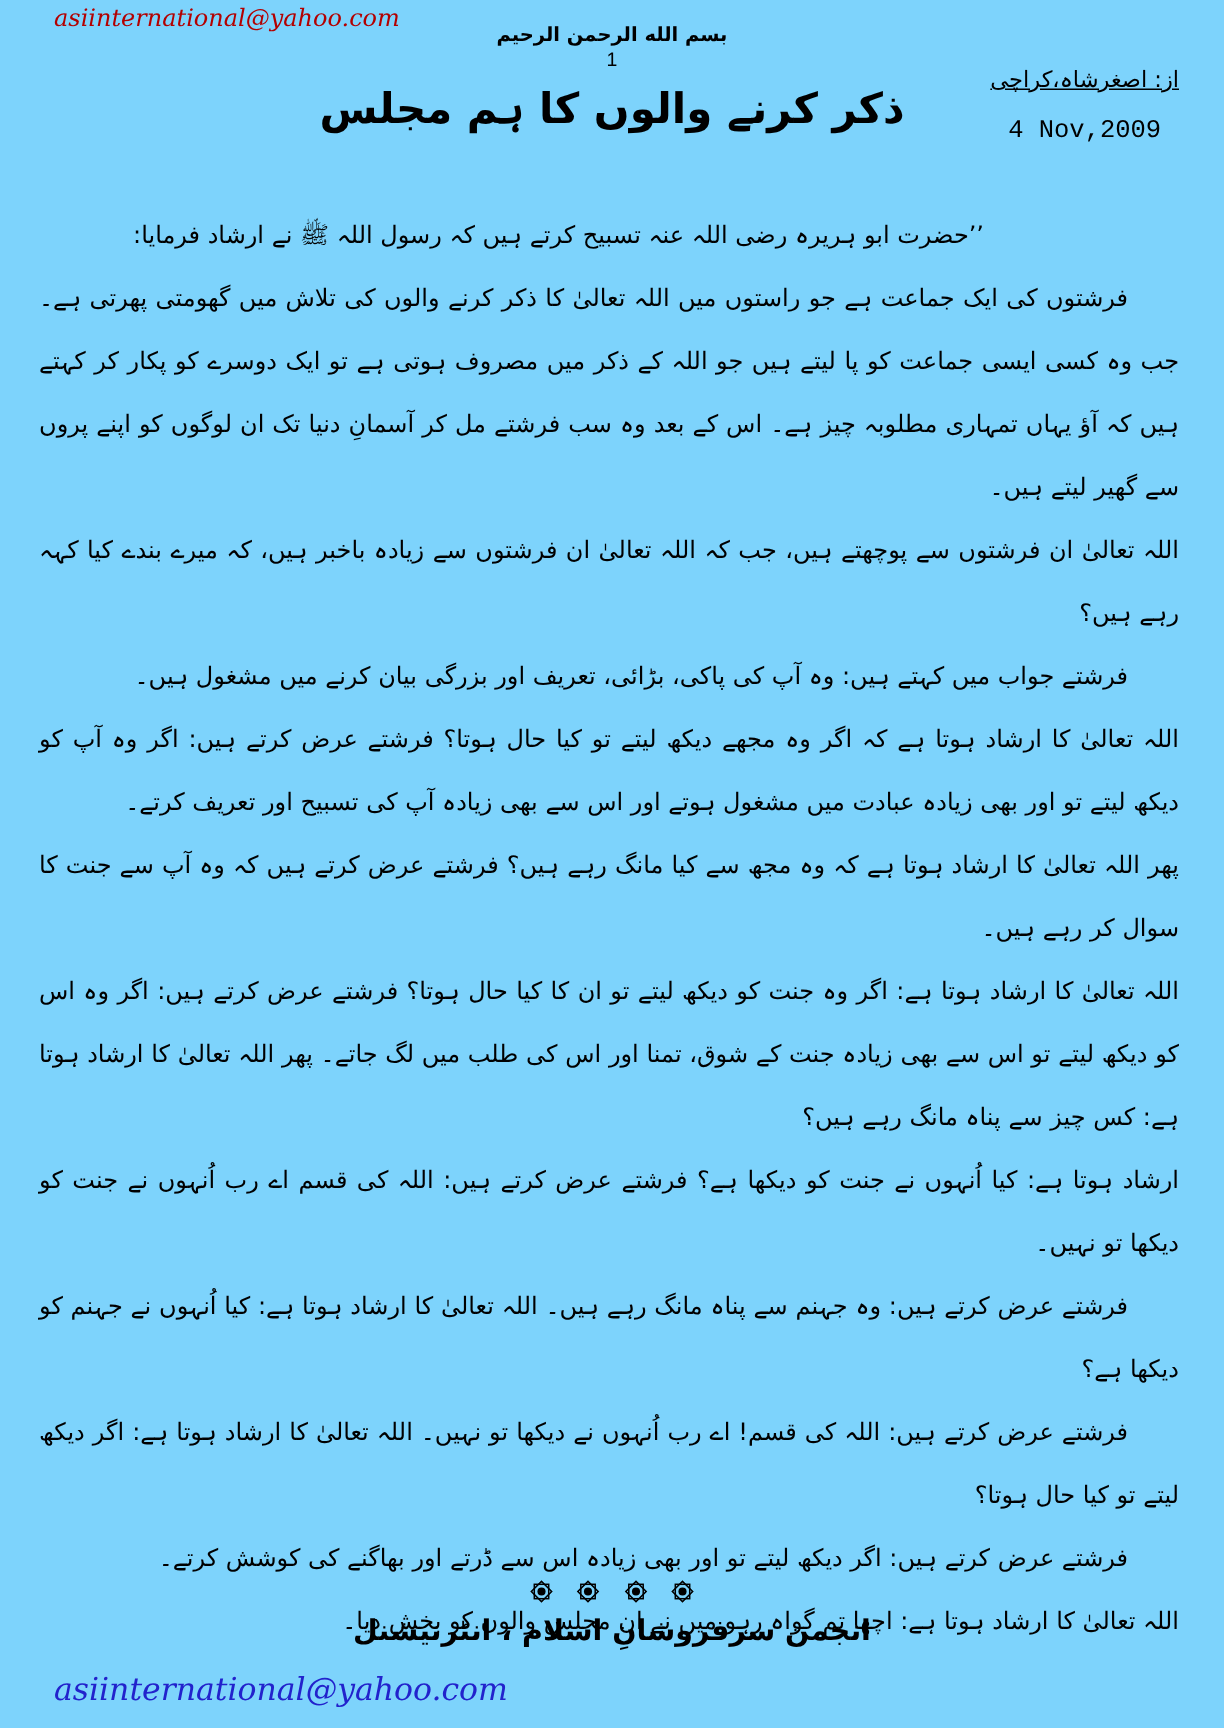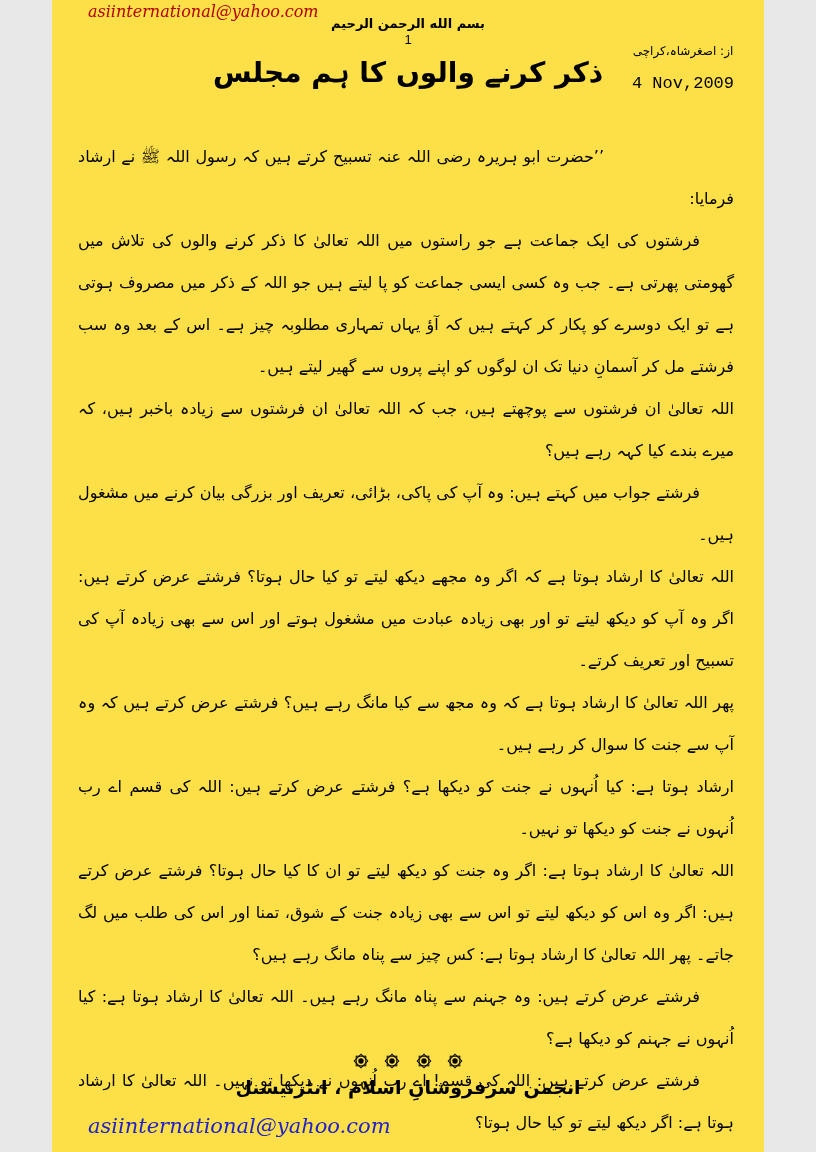--- a/index.html
+++ b/index.html
@@ -1,20 +1,20 @@
 <!DOCTYPE html>
 <html lang="ur"><head>
 <meta charset="utf-8">
 <style>
   html,body{margin:0;padding:0;background:#e8e8e8;}
   .page{
     position:relative;
-    width:712px;height:1152px;
+    width:816px;height:1152px;
     margin:0 auto;
-    background:#fde047;
+    background:#7dd3fc;
     overflow:hidden;
     font-family:"DejaVu Sans",sans-serif;
     color:#000;
   }
   
   .header{position:relative;height:128px;}
   .email-top{
     position:absolute;left:36px;top:2px;
     font-family:"DejaVu Serif",serif;font-style:italic;
     font-size:16px;color:#b30000;
@@ -22,21 +22,21 @@
   .bismillah-block{
     position:absolute;left:0;right:0;top:16px;
     text-align:center;
   }
   .bismillah{font-size:13px;font-weight:bold;direction:rtl;}
   .page-number{font-size:13px;font-family:"Liberation Sans",sans-serif;margin-top:1px;}
   .byline-block{
     position:absolute;right:30px;top:44px;
     text-align:center;
   }
-  .byline{font-size:12px;direction:rtl;}
+  .byline{font-size:15px;direction:rtl;text-decoration:underline;}
   .doc-date{font-size:17px;font-family:Liberation Mono, monospace;margin-top:16px;}
   .doc-title{
     position:absolute;left:0;right:0;top:56px;
     text-align:center;direction:rtl;
     font-size:28px;font-weight:bold;
     letter-spacing:1px;
   }
   
   .body-text{
     direction:rtl;
@@ -85,22 +85,22 @@
     <div class="doc-title">ذکر کرنے والوں کا ہم مجلس</div>
   </div>
 
   <div class="body-text">
     <p class="indent-lg">’’حضرت ابو ہریرہ رضی اللہ عنہ تسبیح کرتے ہیں کہ رسول اللہ ﷺ نے ارشاد فرمایا:</p>
     <p class="indent">فرشتوں کی ایک جماعت ہے جو راستوں میں اللہ تعالیٰ کا ذکر کرنے والوں کی تلاش میں گھومتی پھرتی ہے۔ جب وہ کسی ایسی جماعت کو پا لیتے ہیں جو اللہ کے ذکر میں مصروف ہوتی ہے تو ایک دوسرے کو پکار کر کہتے ہیں کہ آؤ یہاں تمہاری مطلوبہ چیز ہے۔ اس کے بعد وہ سب فرشتے مل کر آسمانِ دنیا تک ان لوگوں کو اپنے پروں سے گھیر لیتے ہیں۔</p>
     <p>اللہ تعالیٰ ان فرشتوں سے پوچھتے ہیں، جب کہ اللہ تعالیٰ ان فرشتوں سے زیادہ باخبر ہیں،  کہ  میرے بندے کیا کہہ رہے ہیں؟</p>
     <p class="indent">فرشتے جواب میں کہتے ہیں:   وہ آپ کی  پاکی،  بڑائی،  تعریف  اور  بزرگی  بیان کرنے میں مشغول ہیں۔</p>
     <p>اللہ تعالیٰ کا ارشاد ہوتا ہے کہ اگر وہ مجھے دیکھ لیتے تو کیا حال ہوتا؟   فرشتے عرض کرتے ہیں: اگر وہ آپ کو دیکھ لیتے تو اور بھی زیادہ عبادت میں مشغول ہوتے اور اس سے بھی زیادہ آپ کی تسبیح اور تعریف کرتے۔</p>
     <p>پھر اللہ تعالیٰ کا ارشاد ہوتا ہے کہ وہ مجھ سے کیا مانگ رہے ہیں؟   فرشتے عرض کرتے ہیں کہ وہ آپ سے جنت کا سوال کر رہے ہیں۔</p>
+    <p>اللہ تعالیٰ کا ارشاد ہوتا ہے: اگر وہ جنت کو دیکھ لیتے تو ان کا کیا حال ہوتا؟  فرشتے عرض کرتے ہیں:  اگر وہ اس کو دیکھ لیتے تو اس سے بھی زیادہ جنت کے شوق، تمنا اور اس کی طلب میں لگ جاتے۔   پھر اللہ تعالیٰ کا ارشاد ہوتا ہے: کس چیز سے پناہ مانگ رہے ہیں؟</p>
     <p>ارشاد ہوتا ہے: کیا اُنہوں نے جنت کو دیکھا ہے؟   فرشتے عرض کرتے ہیں: اللہ کی قسم اے رب اُنہوں نے جنت کو دیکھا تو نہیں۔</p>
-    <p>اللہ تعالیٰ کا ارشاد ہوتا ہے: اگر وہ جنت کو دیکھ لیتے تو ان کا کیا حال ہوتا؟  فرشتے عرض کرتے ہیں:  اگر وہ اس کو دیکھ لیتے تو اس سے بھی زیادہ جنت کے شوق، تمنا اور اس کی طلب میں لگ جاتے۔   پھر اللہ تعالیٰ کا ارشاد ہوتا ہے: کس چیز سے پناہ مانگ رہے ہیں؟</p>
     <p class="indent">فرشتے عرض کرتے ہیں:  وہ جہنم سے پناہ مانگ رہے ہیں۔    اللہ تعالیٰ کا ارشاد ہوتا ہے: کیا اُنہوں نے جہنم کو دیکھا ہے؟</p>
     <p class="indent">فرشتے عرض کرتے ہیں: اللہ کی قسم!  اے رب اُنہوں نے دیکھا تو نہیں۔  اللہ تعالیٰ کا ارشاد ہوتا ہے:  اگر دیکھ لیتے تو کیا حال ہوتا؟</p>
     <p class="indent">فرشتے عرض کرتے ہیں:   اگر دیکھ لیتے تو اور بھی زیادہ اس سے ڈرتے اور بھاگنے کی کوشش کرتے۔</p>
     <p>اللہ تعالیٰ کا ارشاد ہوتا ہے:   اچھا تم گواہ رہو میں نے ان مجلس والوں کو بخش دیا۔</p>
 
   </div>
 
   <div class="footer">
     <div class="ornament-row">
       <svg width="16" height="16" viewBox="0 0 16 16">

